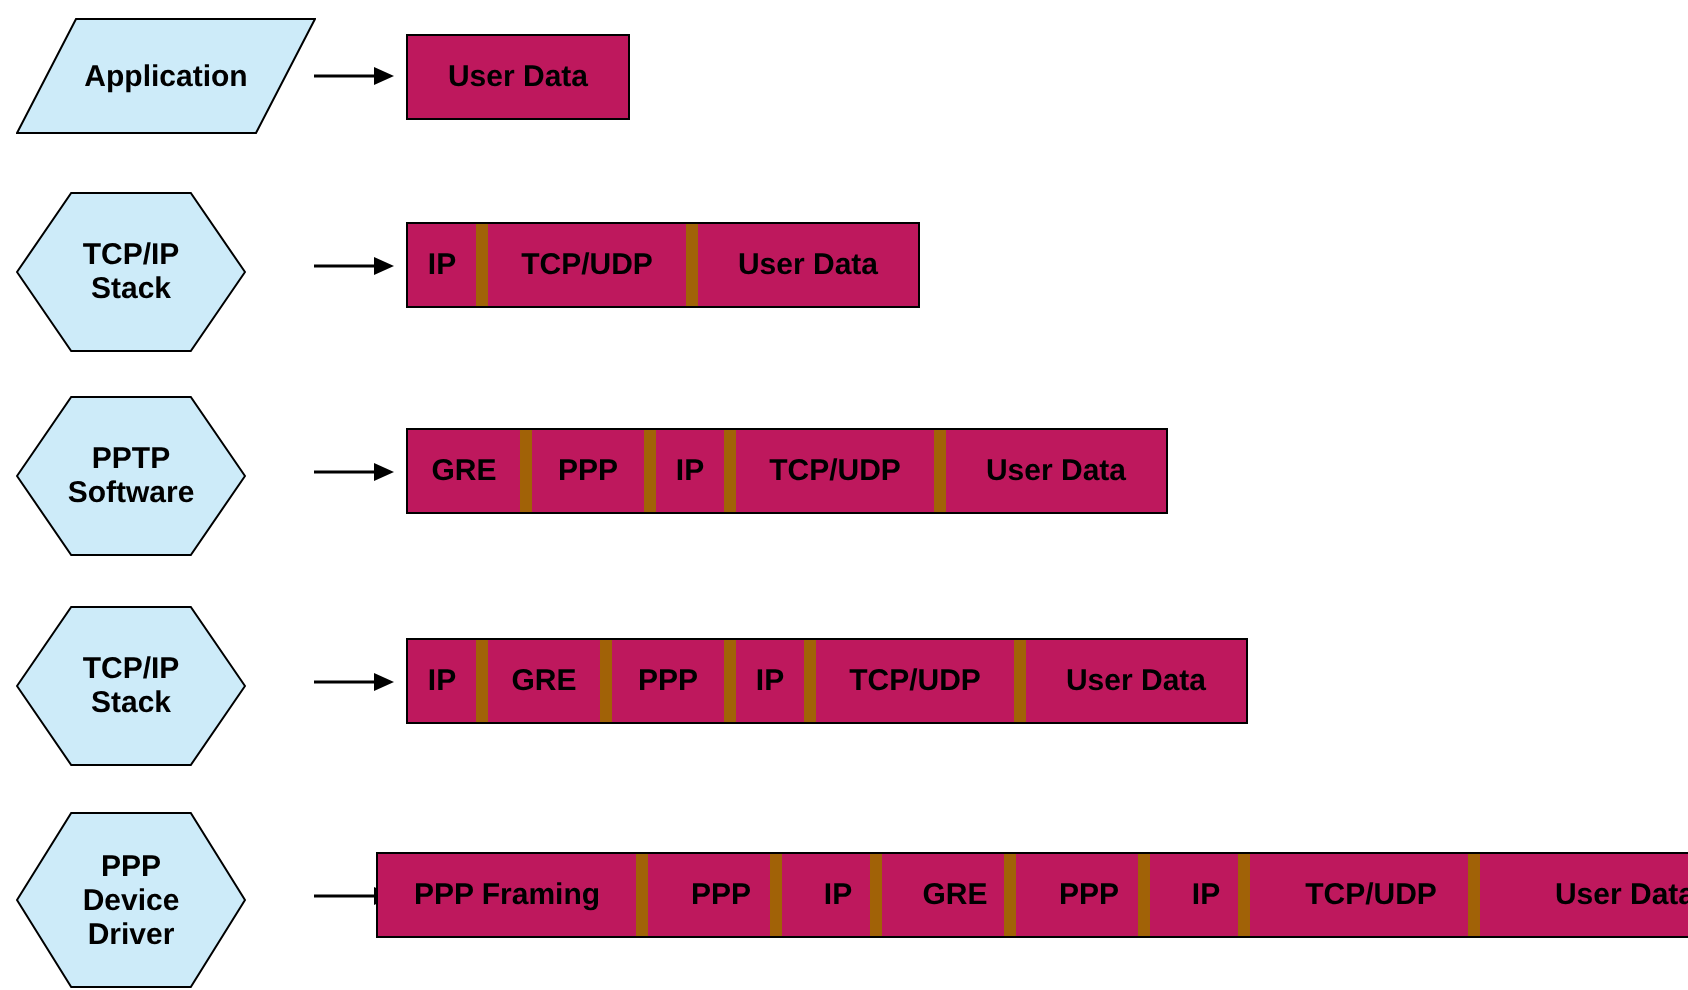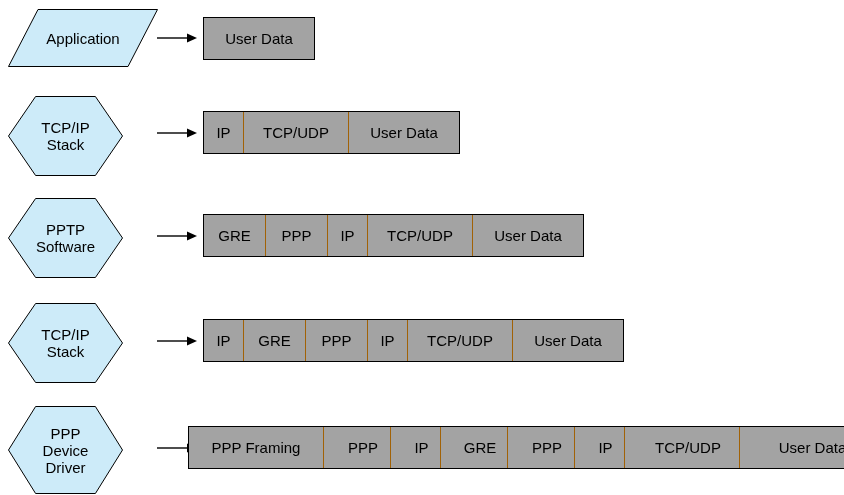--- a/index.html
+++ b/index.html
@@ -15,20 +15,21 @@
     color: #000000;
     overflow: hidden;
   }
 
   #diagram {
     position: absolute;
     left: 0;
     top: 0;
     width: 844px;
     height: 495px;
+    font-weight: bold;
   }
 
   .row {
     position: absolute;
     left: 0;
     width: 844px;
   }
 
   
   .stage {
@@ -62,29 +63,29 @@
     position: absolute;
     height: 14px;
   }
 
   
   .packet {
     position: absolute;
     display: flex;
     align-items: stretch;
     border: 1px solid #000000;
-    background: #a3a3a3;
+    background: #be185d;
     box-sizing: border-box;
     height: 43px;
   }
   .cell {
     display: flex;
     align-items: center;
     justify-content: center;
-    border-right: 1px solid #a16207;
+    border-right: 6px solid #a16207;
     box-sizing: border-box;
     font-size: 15px;
     color: #000;
     white-space: nowrap;
     padding: 0 2px;
   }
   .cell:last-child {
     border-right: 0;
   }
 </style>

